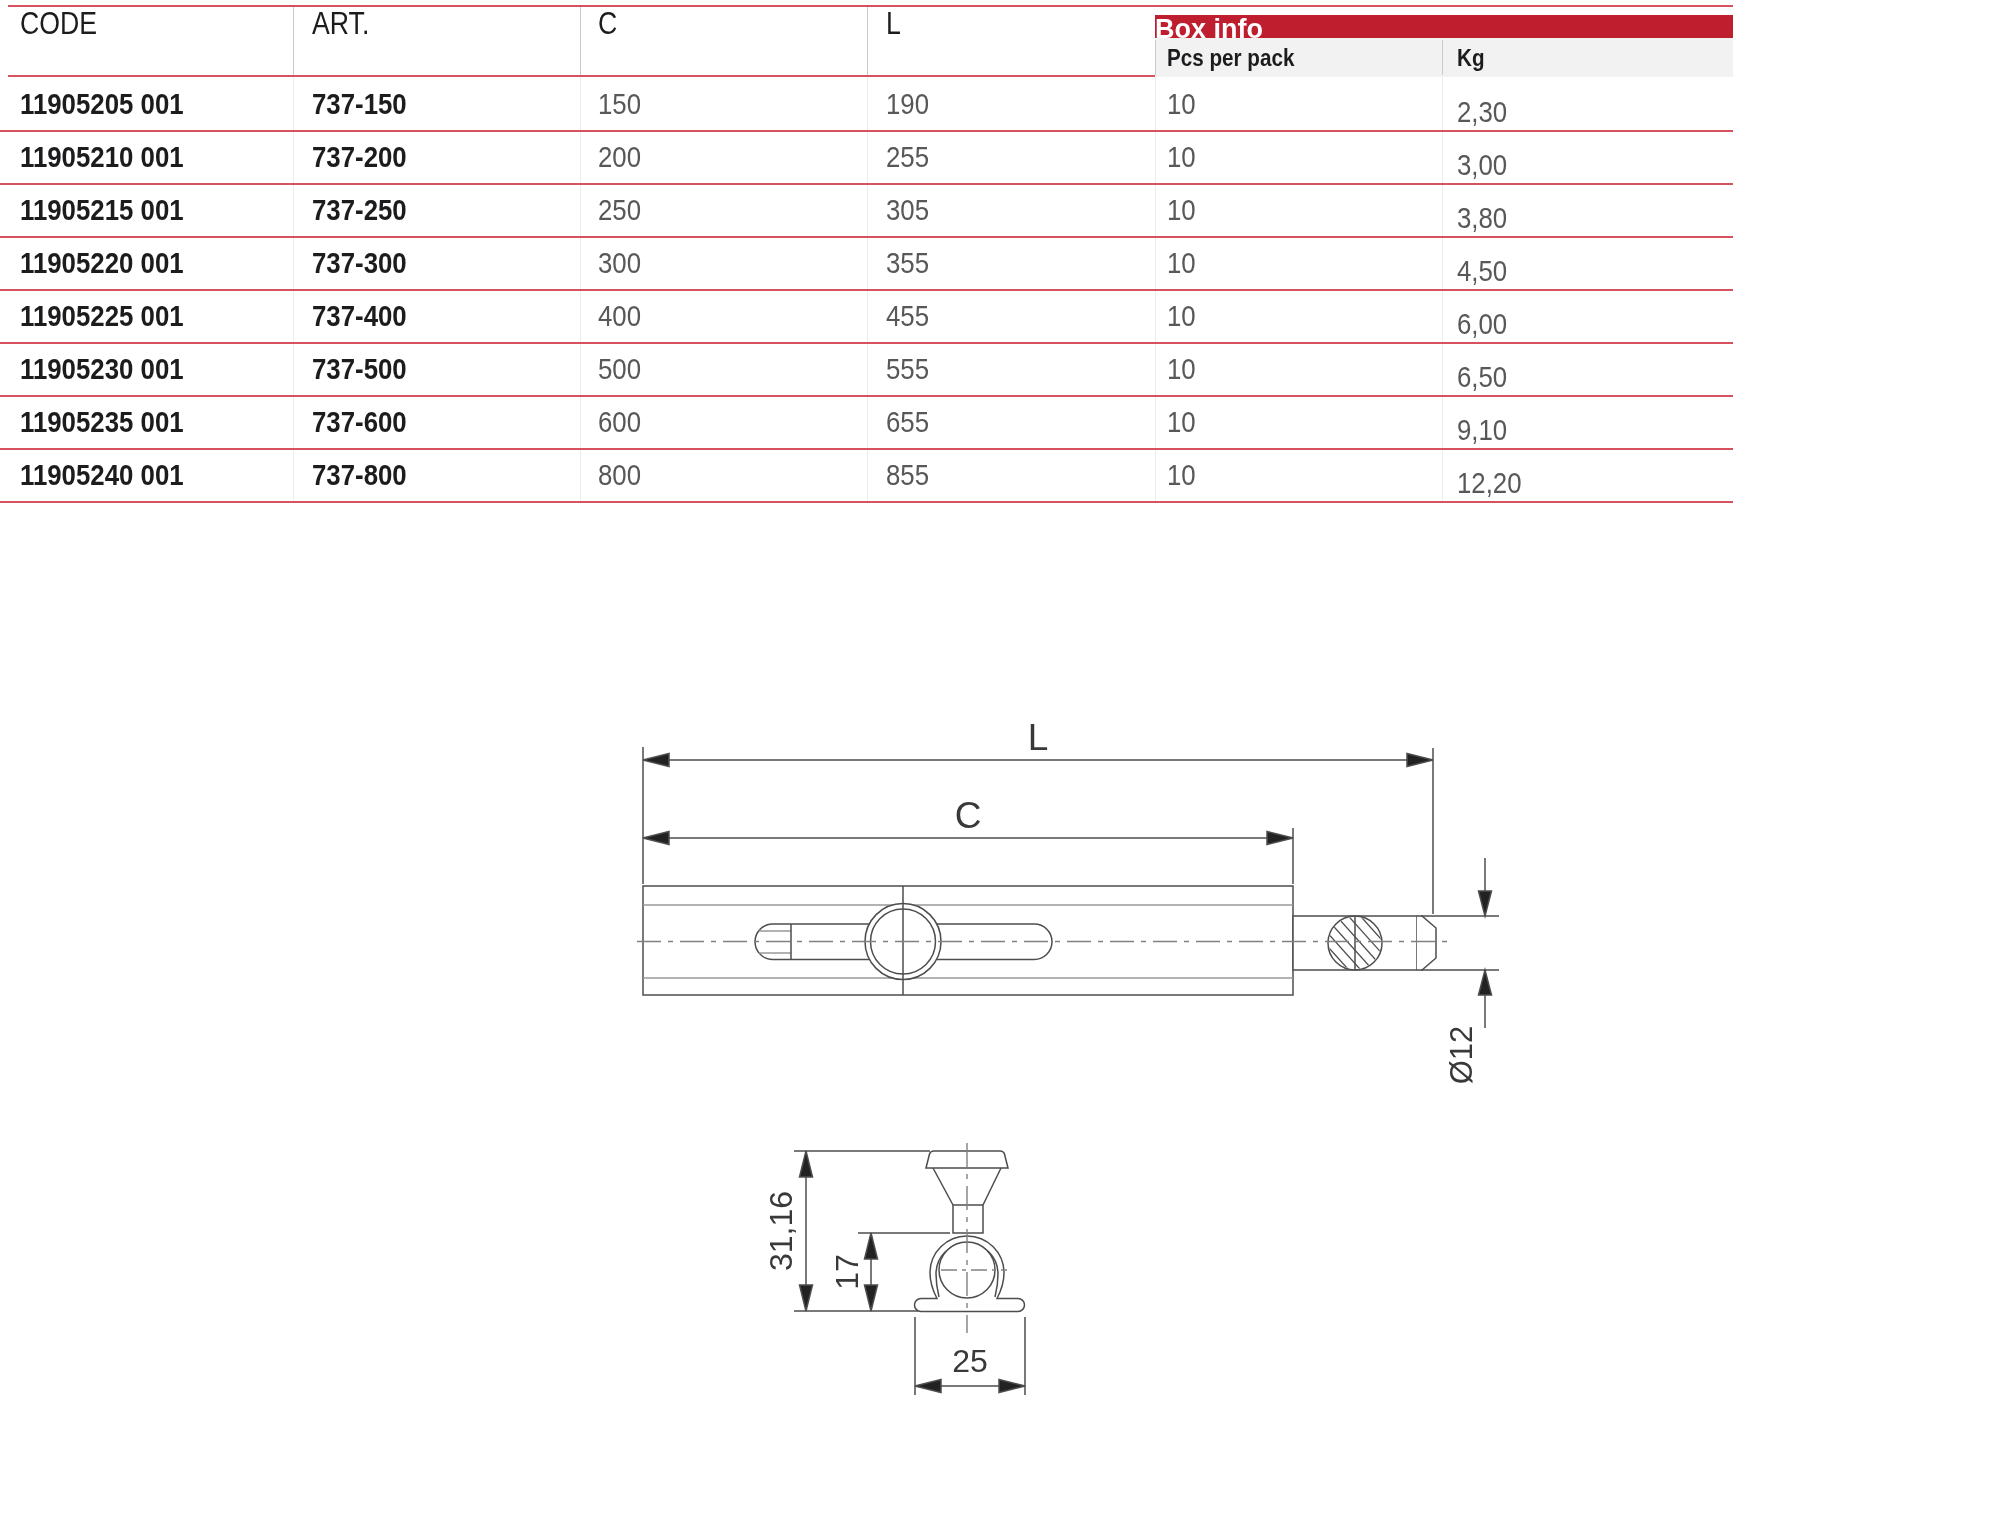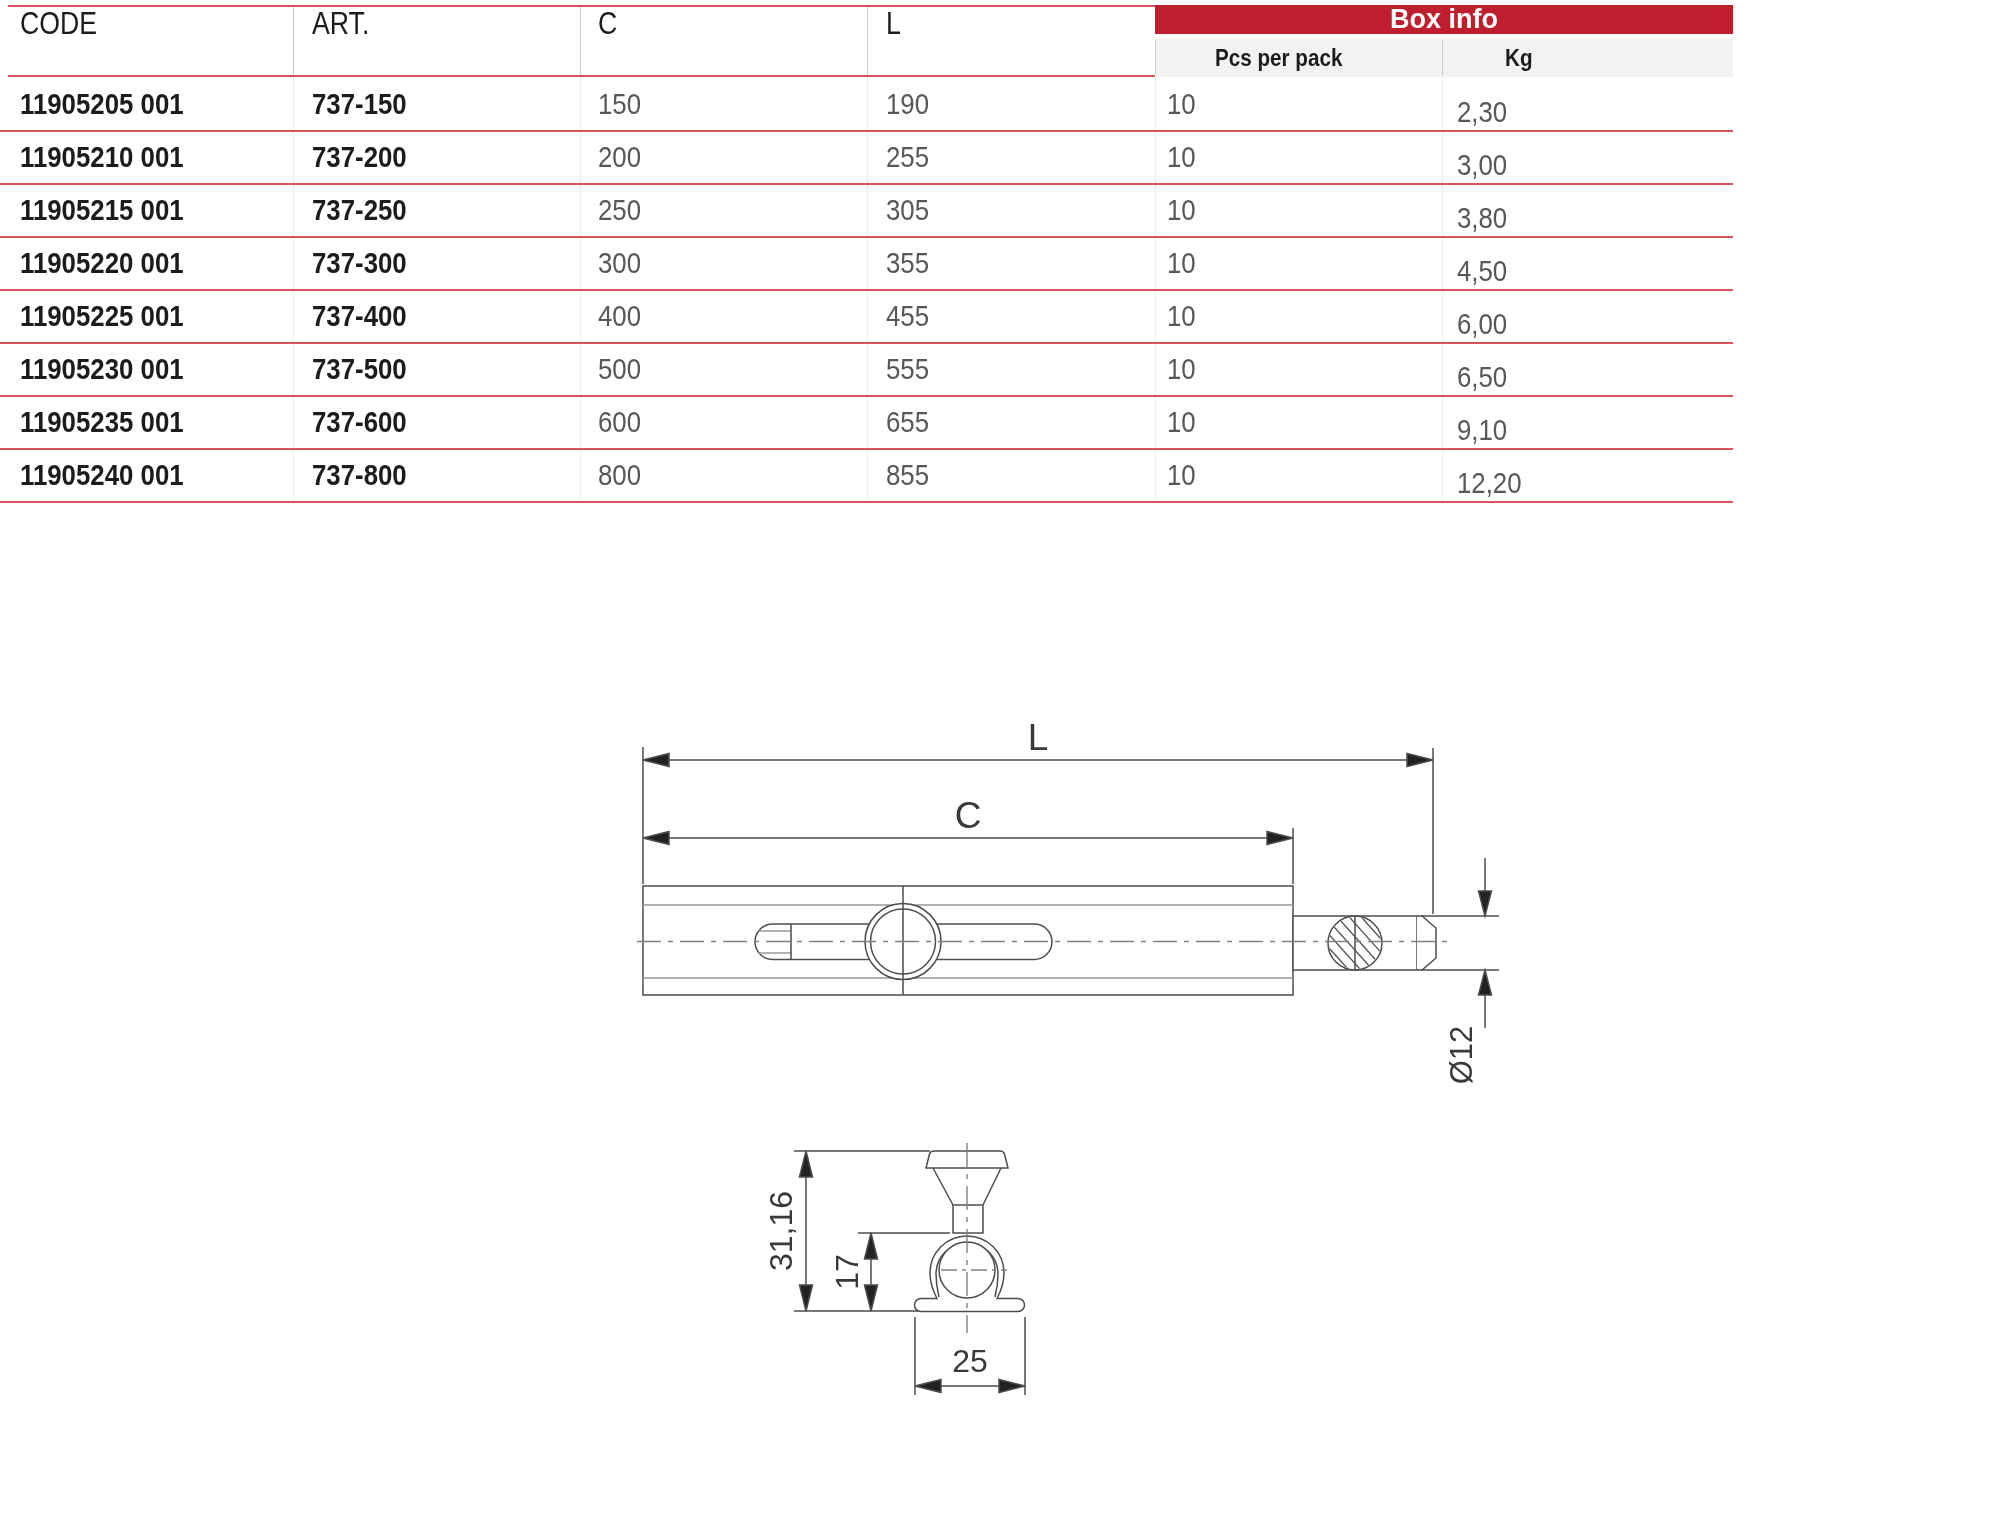--- a/index.html
+++ b/index.html
@@ -6,25 +6,25 @@
   #canvas{position:relative;width:1996px;height:1540px;background:#fff;overflow:hidden;
           font-family:"Liberation Sans",sans-serif;}
   .abs{position:absolute;}
   
   .cond{display:inline-block;transform:scaleX(0.86);transform-origin:0 50%;white-space:nowrap;}
   
   .hline{position:absolute;height:2px;background:var(--line-red);}
   .vsep-h{position:absolute;width:1px;background:#c9c9c9;}
   .vsep-d{position:absolute;width:1px;background:#ededed;}
   .hdr{position:absolute;top:9px;font-size:31px;font-weight:normal;color:var(--text-dark);line-height:30px;}
-  .band{position:absolute;left:1155px;top:5px;width:578px;height:29px;background:var(--band-red);
-        display:flex;align-items:center;justify-content:center;}
+  .band{position:absolute;left:1155px;top:15px;width:578px;height:29px;background:var(--band-red);
+        display:flex;align-items:center;}
   .band span{color:#fff;font-size:27px;font-weight:bold;}
   .subbg{position:absolute;left:1155px;top:38px;width:578px;height:39px;background:#f3f2f2;}
-  .subhdr{position:absolute;top:44px;font-size:24px;font-weight:bold;color:var(--text-dark);margin-left:48px;}
+  .subhdr{position:absolute;top:44px;font-size:24px;font-weight:bold;color:var(--text-dark);}
   .row{position:absolute;left:0;width:1733px;height:53px;}
   .cell{position:absolute;top:50%;transform:translateY(-50%);font-size:30px;line-height:32px;}
   .cell.bold{font-weight:bold;color:var(--text-dark);text-align:center;}
   .cell.gray{font-weight:normal;color:var(--text-gray);}
   .c-code{left:20px;} .c-art{left:312px;} .c-c{left:598px;} .c-l{left:886px;text-align:right;}
   .c-pcs{left:1167px;} .c-kg{left:1457px;margin-top:8px;}
   svg text{font-family:"Liberation Sans",sans-serif;fill:#39393b;}
 </style>
 </head>
 <body>

